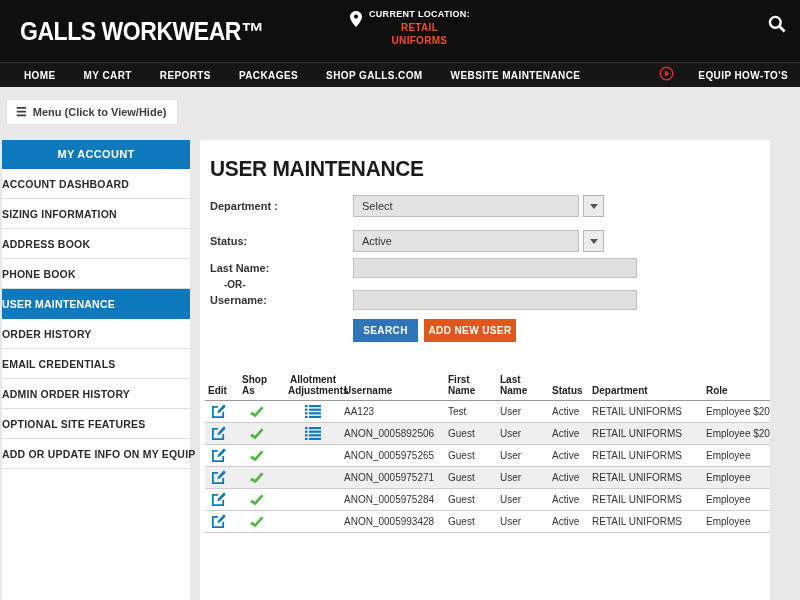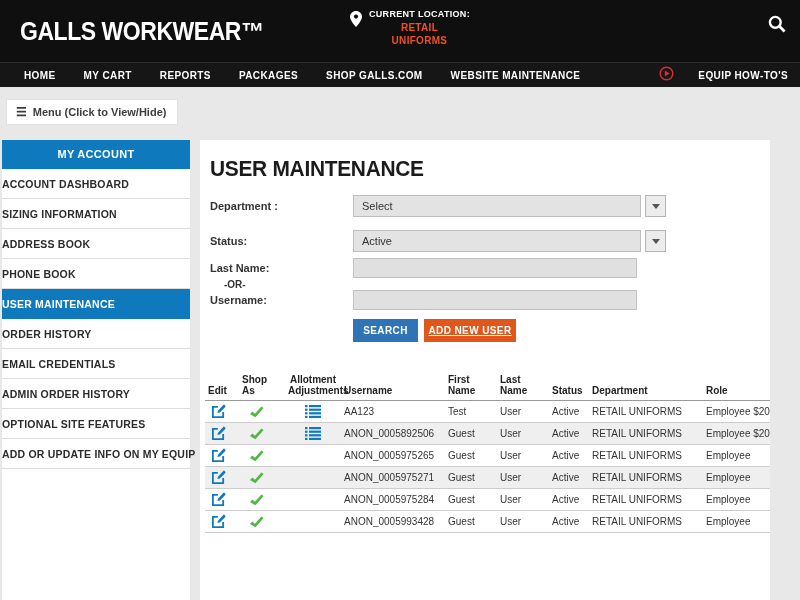--- a/index.html
+++ b/index.html
@@ -88,42 +88,42 @@
 
   .search-form { margin:13px 0 0 10px; }
   .frow { display:flex; align-items:center; }
   .frow.mb-lg { margin-bottom:13px; }
   .frow.mb-sm { margin-bottom:6px; }
   .flabel { width:143px; font-size:11px; font-weight:bold; color:#333; }
   .or-row { height:12px; display:flex; align-items:center; }
   .or-label { font-size:10px; font-weight:bold; color:#333; padding-left:14px; }
 
   .select-box {
-    width:288px; height:22px; background:#e3e3e3; border:1px solid #bdbdbd;
+    width:226px; height:22px; background:#e3e3e3; border:1px solid #bdbdbd;
     font-size:11px; color:#333; line-height:20px; padding-left:8px; cursor:pointer;
   }
   .select-arrow-btn {
     width:21px; height:22px; margin-left:4px;
     background:#ececec; border:1px solid #b5b5b5;
     display:flex; align-items:center; justify-content:center; cursor:pointer;
   }
   .arrow-down { width:0; height:0; border-left:4px solid transparent; border-right:4px solid transparent; border-top:5px solid #555; }
 
   .text-input {
     width:284px; height:20px; background:#e0e0e0; border:1px solid #c2c2c2;
     font-size:11px; color:#333; padding:0 6px; outline:none;
   }
 
   .btn-row { margin:9px 0 0 143px; display:flex; gap:6px; }
   .btn {
     height:23px; border:none; color:#fff; font-weight:bold; font-size:10px;
     letter-spacing:.4px; cursor:pointer; font-family:"Liberation Sans", sans-serif;
   }
   .btn-search { width:65px; background:#2e74b6; }
-  .btn-add { width:92px; background:#e0571b;text-decoration:underline; }
+  .btn-add { width:92px; background:#e0571b; }
 
   
   .user-table { margin:30px 0 0 5px; border-collapse:collapse; table-layout:fixed; width:565px; }
   .user-table th {
     font-size:10px; font-weight:bold; color:#222; text-align:left;
     vertical-align:bottom; padding:2px 3px 4px 3px;
     border-bottom:1px solid #9a9a9a; line-height:11px;
   }
   .user-table th.center { text-align:center; }
   .user-table td {

